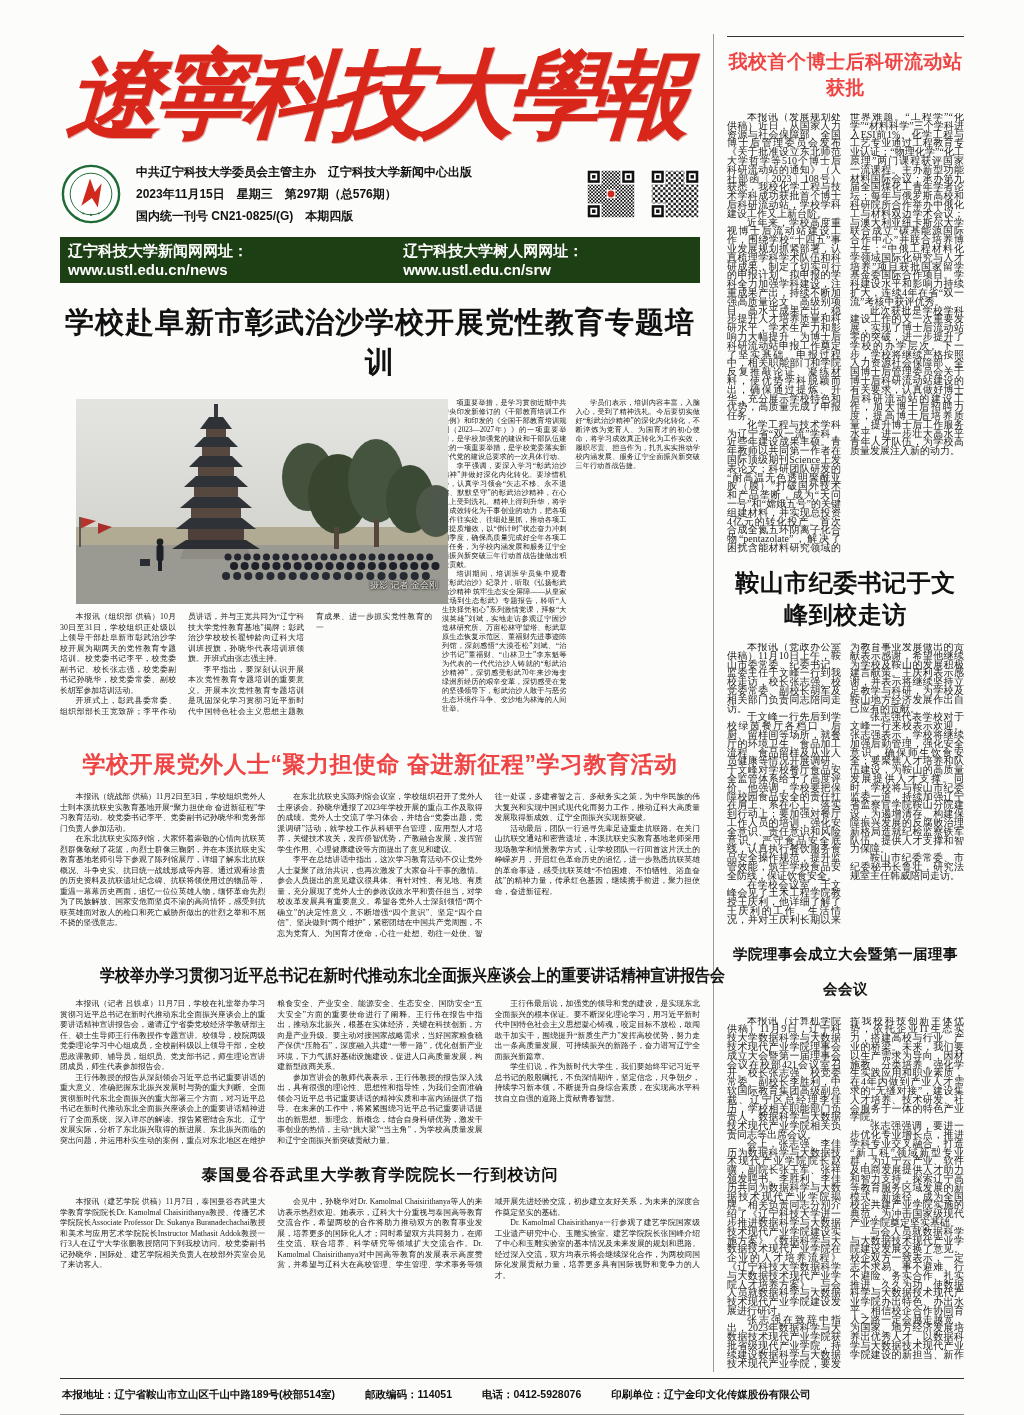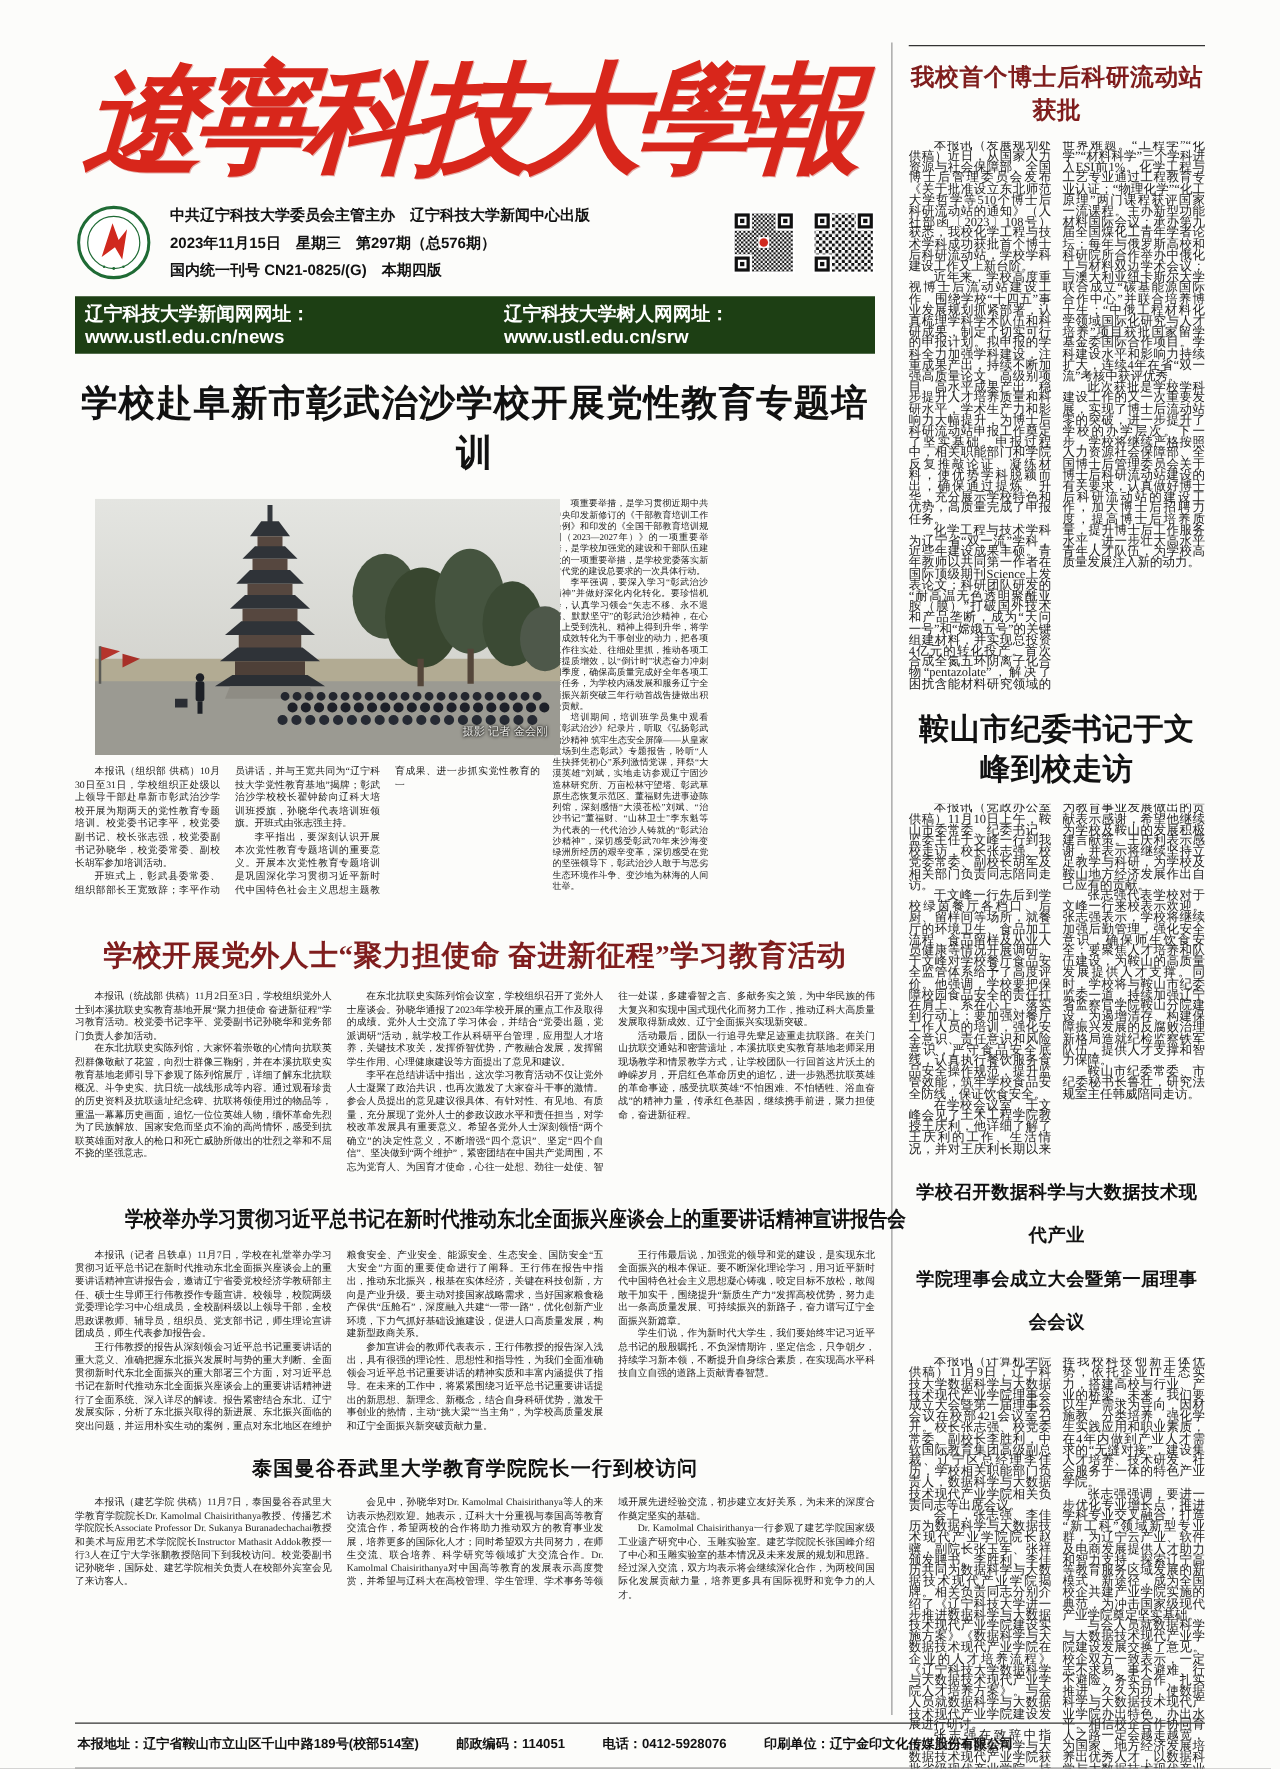--- a/index.html
+++ b/index.html
@@ -18,21 +18,21 @@
   .info-row{display:flex;align-items:center;gap:14px;margin:4px 0 10px;}
   .logo{width:62px;height:62px;flex:0 0 62px;}
   .info-lines{flex:1;font-family:"Liberation Sans",sans-serif;font-weight:600;
         font-size:12px;line-height:1.85;color:#111;}
   .qr{width:50px;height:50px;flex:0 0 50px;}
   .url-bar{background:#1d3f14;color:#fff;font-family:"Liberation Sans",sans-serif;
         font-size:15px;font-weight:600;padding:5px 8px;display:flex;justify-content:center;gap:36px;}
 
   
   .headline{font-family:"Liberation Sans",sans-serif;font-weight:900;text-align:center;color:#111;}
-  .red{color:#7f1d1d;font-family:Liberation Serif, serif;}
+  .red{color:#ef4444;}
   .body{font-size:7.8px;line-height:10.5px;text-align:justify;color:#1a1a1a;column-fill:auto;overflow:hidden;}
   .body p{margin:0;text-indent:2em;}
   .cols2{column-count:2;column-gap:10px;}
   .cols3{column-count:3;column-gap:12px;}
 
   
   .a1-title{font-size:29px;letter-spacing:1px;margin:20px 0 16px;}
   .a1-flex{display:flex;gap:10px;}
   .a1-left{width:372px;flex:0 0 372px;}
   .photo-wrap{position:relative;width:372px;height:205px;padding-left:16px;}
@@ -218,20 +218,21 @@
                 <p>本报讯（组织部 供稿）10月30日至31日，学校组织正处级以上领导干部赴阜新市彰武治沙学校开展为期两天的党性教育专题培训。校党委书记李平，校党委副书记、校长张志强，校党委副书记孙晓华，校党委常委、副校长胡军参加培训活动。</p>
                 <p>开班式上，彰武县委常委、组织部部长王宽致辞；李平作动员讲话，并与王宽共同为“辽宁科技大学党性教育基地”揭牌；彰武治沙学校校长翟钟龄向辽科大培训班授旗，孙晓华代表培训班领旗。开班式由张志强主持。</p>
                 <p>李平指出，要深刻认识开展本次党性教育专题培训的重要意义。开展本次党性教育专题培训是巩固深化学习贯彻习近平新时代中国特色社会主义思想主题教育成果、进一步抓实党性教育的一</p>
               </div>
           </div>
           <div class="a1-right">
             <div class="body cols2">
                 <p>项重要举措，是学习贯彻近期中共中央印发新修订的《干部教育培训工作条例》和印发的《全国干部教育培训规划（2023—2027年）》的一项重要举措，是学校加强党的建设和干部队伍建设的一项重要举措，是学校党委落实新时代党的建设总要求的一次具体行动。</p>
                 <p>李平强调，要深入学习“彰武治沙精神”并做好深化内化转化。要珍惜机会，认真学习领会“矢志不移、永不退缩、默默坚守”的彰武治沙精神，在心灵上受到洗礼、精神上得到升华，将学习成效转化为干事创业的动力，把各项工作往实处、往细处里抓，推动各项工作提质增效，以“倒计时”状态奋力冲刺四季度，确保高质量完成好全年各项工作任务，为学校内涵发展和服务辽宁全面振兴新突破三年行动首战告捷做出积极贡献。</p>
                 <p>培训期间，培训班学员集中观看《彰武治沙》纪录片，听取《弘扬彰武治沙精神 筑牢生态安全屏障——从皇家牧场到生态彰武》专题报告，聆听“人生抉择凭初心”系列激情党课，拜祭“大漠英雄”刘斌，实地走访参观辽宁固沙造林研究所、万亩松林守望塔、彰武草原生态恢复示范区、董福财先进事迹陈列馆，深刻感悟“大漠苍松”刘斌、“治沙书记”董福财、“山林卫士”李东魁等为代表的一代代治沙人铸就的“彰武治沙精神”，深切感受彰武70年来沙海变绿洲所经历的艰辛变革，深切感受在党的坚强领导下，彰武治沙人敢于与恶劣生态环境作斗争、变沙地为林海的人间壮举。</p>
+                <p>学员们表示，培训内容丰富，入脑入心，受到了精神洗礼。今后要切实做好“彰武治沙精神”的深化内化转化，不断淬炼为党育人、为国育才的初心使命，将学习成效真正转化为工作实效，履职尽责、担当作为，扎扎实实推动学校内涵发展、服务辽宁全面振兴新突破三年行动首战告捷。</p>
               </div>
           </div>
         </div>
       </div>
 
       <div>
         <h2 class="headline red a2-title">学校开展党外人士“聚力担使命 奋进新征程”学习教育活动</h2>
         <div class="body cols3 a2-body">
             <p>本报讯（统战部 供稿）11月2日至3日，学校组织党外人士到本溪抗联史实教育基地开展“聚力担使命 奋进新征程”学习教育活动。校党委书记李平、党委副书记孙晓华和党务部门负责人参加活动。</p>
             <p>在东北抗联史实陈列馆，大家怀着崇敬的心情向抗联英烈群像敬献了花篮，向烈士群像三鞠躬，并在本溪抗联史实教育基地老师引导下参观了陈列馆展厅，详细了解东北抗联概况、斗争史实、抗日统一战线形成等内容。通过观看珍贵的历史资料及抗联遗址纪念碑、抗联将领使用过的物品等，重温一幕幕历史画面，追忆一位位英雄人物，缅怀革命先烈为了民族解放、国家安危而坚贞不渝的高尚情怀，感受到抗联英雄面对敌人的枪口和死亡威胁所做出的壮烈之举和不屈不挠的坚强意志。</p>
@@ -281,21 +282,20 @@
             <p>本报讯（党政办公室 供稿）11月10日上午，鞍山市委常委、纪委书记、监委主任于文峰一行到我校走访，校长张志强、校党委常委、副校长胡军及相关部门负责同志陪同走访。</p>
             <p>于文峰一行先后到学校绿茵餐厅各档口、后厨、留样间等场所，就餐厅的环境卫生、食品加工流程、食品留样及从业人员健康等情况开展调研。于文峰对学校餐厅食品安全监管体系给予了高度评价。他强调，学校要把保障校园食品安全的责任扛在肩上、系在心上、落实到行动上；要加强对餐厅工作人员的培训，强化安全意识、责任意识和风险意识，严守食品安全底线，认真执行餐饮服务食品安全操作规范，提升监管效能，筑牢学校食品安全防线，保证饮食安全。</p>
             <p>在学校会议室，于文峰会见了土木工程学院教授王庆利，他详细了解了王庆利的工作、生活情况，并对王庆利长期以来为教育事业发展做出的贡献表示感谢，希望他继续为学校及鞍山的发展积极建言献策。王庆利表示感谢，并表示将继续坚持立足教学与科研，为学校及鞍山地方经济发展作出自己应有的贡献。</p>
             <p>张志强代表学校对于文峰一行来校表示欢迎。张志强表示，学校将继续加强后勤管理，强化安全意识，确保师生饮食安全；要聚焦人才培养和队伍建设，为鞍山的高质量发展提供人才支撑。同时，学校将与鞍山市纪委监委一道，持续加强辽宁省监察官学院鞍山分院建设，为遏增清存、构建保障振兴发展的反腐败治理新格局造就纪检监察铁军队伍，提供人才支撑和智力保障。</p>
             <p>鞍山市纪委常委、市纪委秘书长鲁壮，研究法规室主任韩威陪同走访。</p>
           </div>
       </div>
 
       <div class="side-art">
         <h2 class="headline s3-title">
-          <span style="display:block">学校召开数据科学与大数据技术现代产业</span>
           <span style="display:block">学院理事会成立大会暨第一届理事会会议</span>
         </h2>
         <div class="body cols2 s3-body">
             <p>本报讯（计算机学院 供稿）11月9日，辽宁科技大学数据科学与大数据技术现代产业学院理事会成立大会暨第一届理事会会议在校部421会议室召开。校长张志强、校党委常委、副校长李胜利，中软国际教育集团高级副总裁、辽宁区总经理李佳历，学校相关职能部门负责人，数据科学与大数据技术现代产业学院相关负责同志等出席会议。</p>
             <p>会上，张志强、李佳历为数据科学与大数据技术现代产业学院院长赵骥，副院长张玉军、张祥颁发聘书。李胜利、李佳历共同为数据科学与大数据技术现代产业学院揭牌。相关负责同志分别介绍了《辽宁科技大学进一步推进数据科学与大数据技术现代产业学院建设实施方案》《数据科学与大数据技术现代产业学院在企业的人才培养流程》《辽宁科技大学数据科学与大数据技术现代产业学院人才培养方案》。与会人员就数据科学与大数据技术现代产业学院建设发展进行研讨。</p>
             <p>张志强在致辞中指出，2023年数据科学与大数据技术现代产业学院获批省级现代产业学院，持续建设数据科学与大数据技术现代产业学院，要发挥我校科技创新主体优势，依托企业IT生态实力，搭建高校与行业、产业的桥梁。未来，我们要以生产需求为导向，因材施教、分类培养，强化学生实践应用和职业素质，在4年内做到产业人才需求的“无缝对接”，建设集人才培养、技术研发、社会服务于一体的特色产业学院。</p>
             <p>张志强强调，要进一步优化专业增长点，推进学科专业交叉融合，打造“新工科”领域新型专业群，为辽宁云产业、软件及电商发展提供人才助力和智力支持，探索辽宁高等教育服务区域发展的新模式、新途径，成为全国校企共建产业学院实施的典范，为冲击国家级现代产业学院奠定坚实基础。</p>
             <p>与会人员就数据科学与大数据技术现代产业学院建设发展交换了意见。校企双方一致表示，一定志不求易、事不避难、行不避险、务实合作、扎实推进、久久为功，使数据科学与大数据技术现代产业学院办出特色、办出水平。相信校企合作协同育人之路一定会越走越宽，为国家、地方经济发展培养出优秀人才，以数据科学与大数据技术现代产业学院建设的新担当、新作为，为辽宁全面振兴取得新突破贡献力量。</p>
           </div>
       </div>

